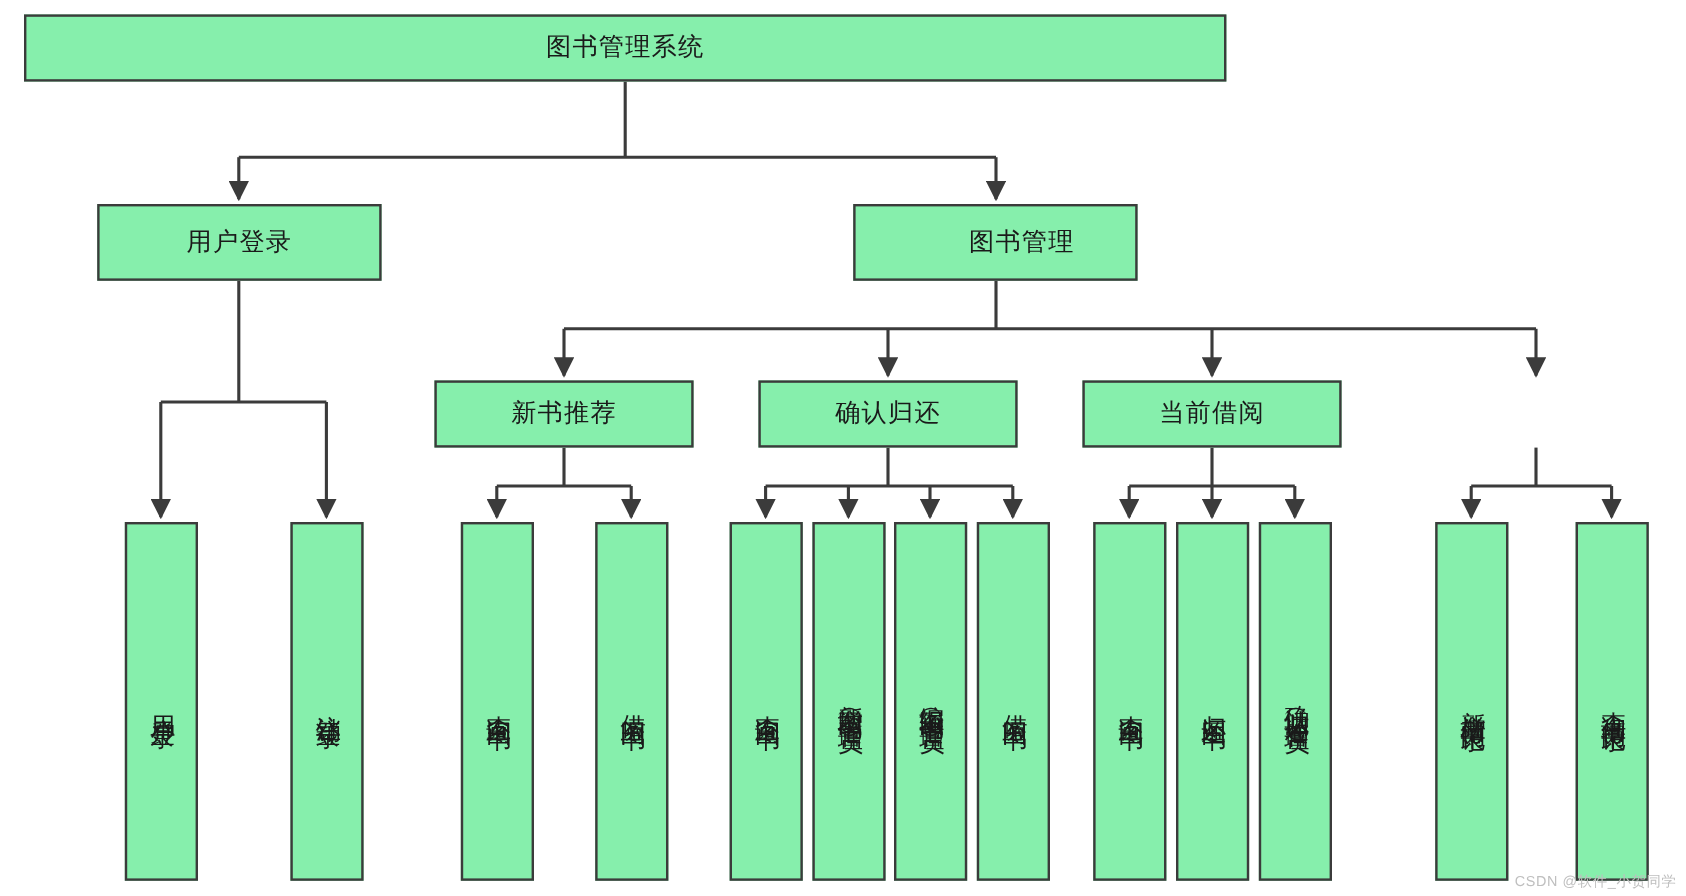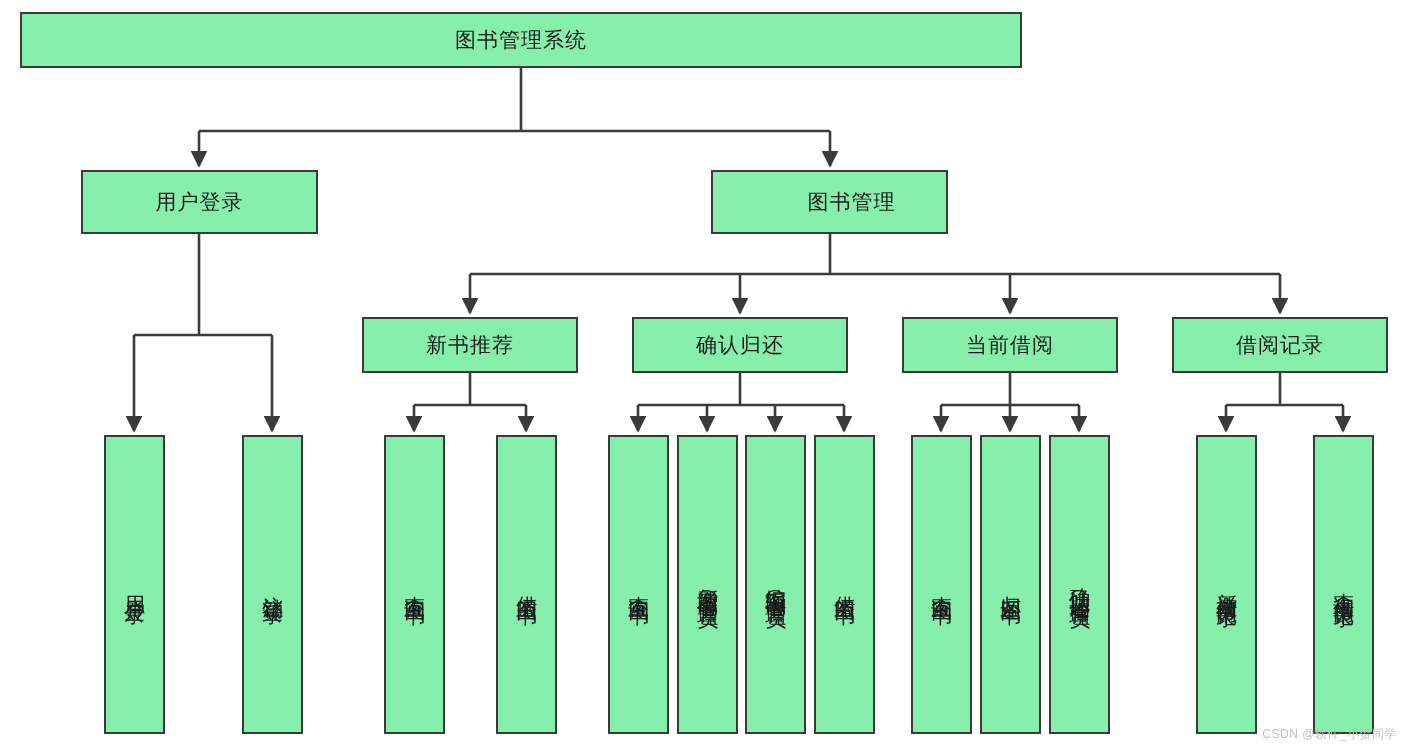--- a/index.html
+++ b/index.html
@@ -130,23 +130,20 @@
 
   <div class="node horizontal" style="left:362px; top:317px; width:216px; height:56px;">
     <span>新书推荐</span>
   </div>
   <div class="node horizontal" style="left:632px; top:317px; width:216px; height:56px;">
     <span>确认归还</span>
   </div>
   <div class="node horizontal" style="left:902px; top:317px; width:216px; height:56px;">
     <span>当前借阅</span>
   </div>
-  <div class="node horizontal" style="left:1172px; top:317px; width:216px; height:56px;">
-    <span>借阅记录</span>
-  </div>
 
   <div class="node vertical" style="left:104px; top:435px; width:61px; height:299px;">
     <span>用户登录</span>
   </div>
   <div class="node vertical" style="left:242px; top:435px; width:61px; height:299px;">
     <span>注销登录</span>
   </div>
 
   <div class="node vertical" style="left:384px; top:435px; width:61px; height:299px;">
     <span>查询图书</span>

